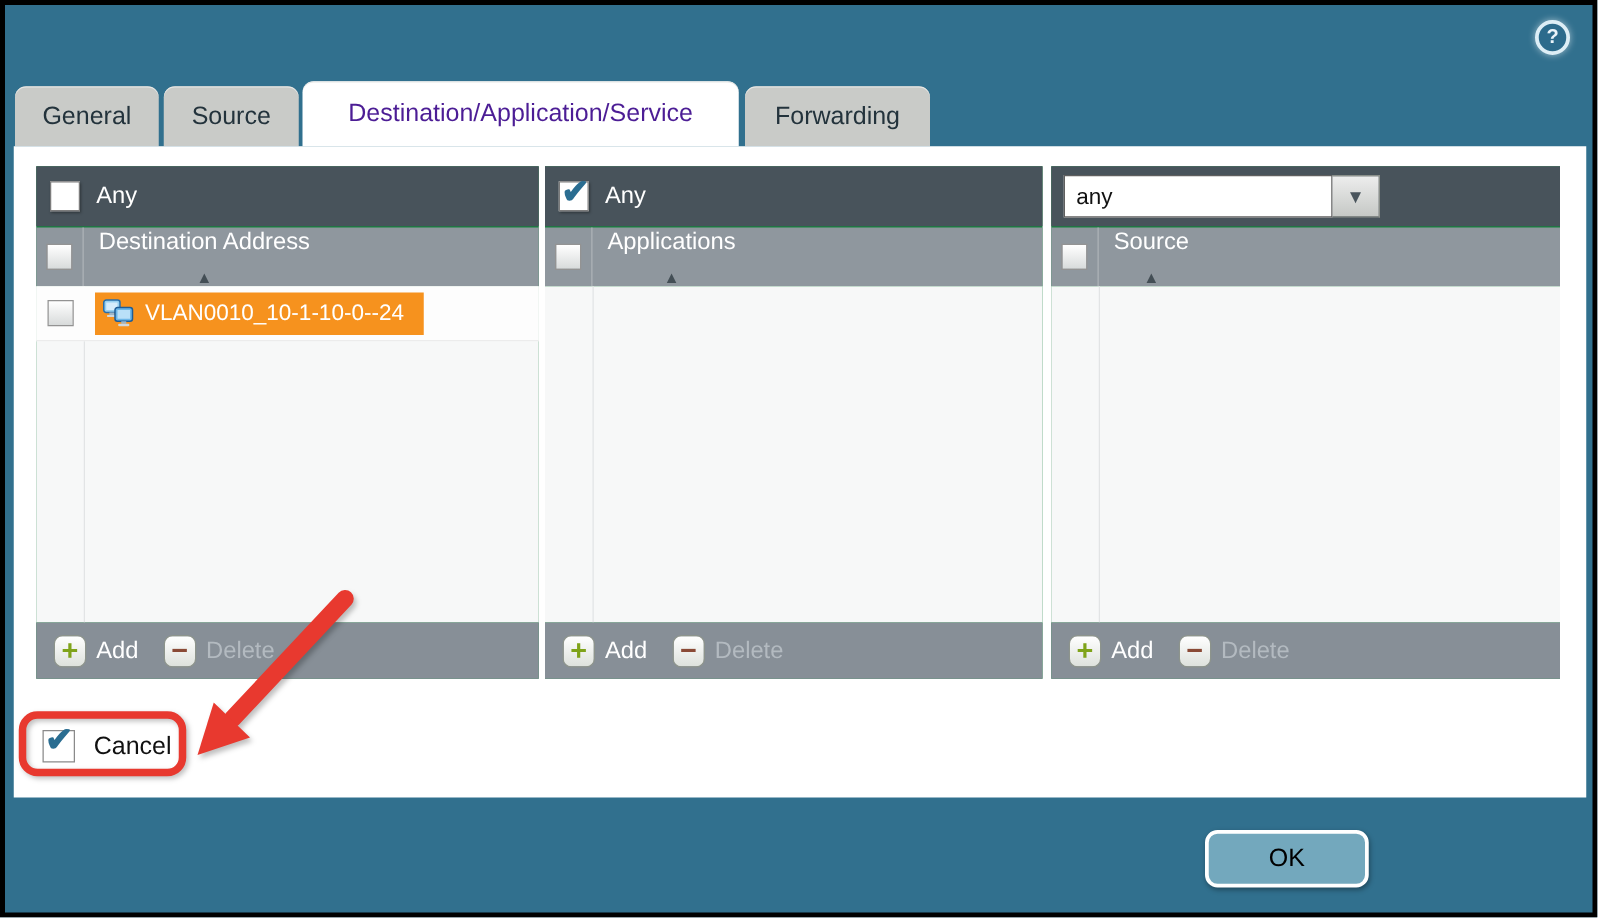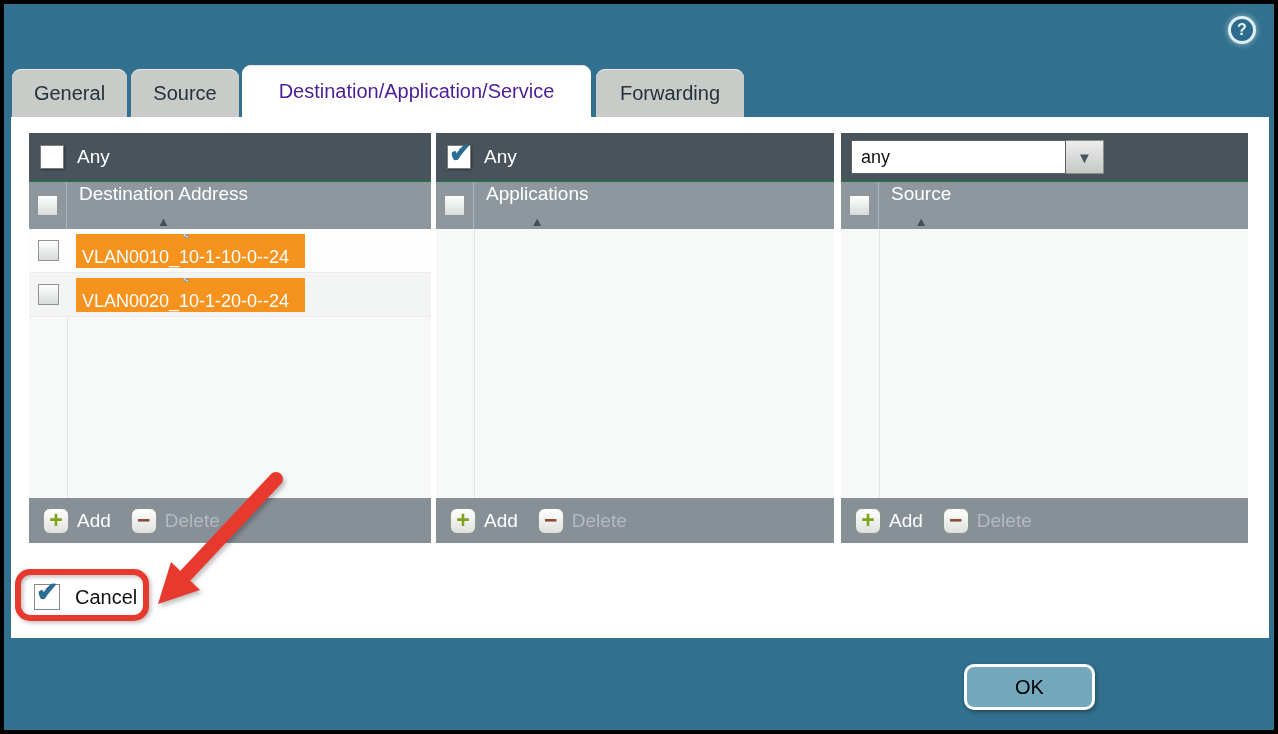--- a/index.html
+++ b/index.html
@@ -53,21 +53,21 @@
   .col-body { position:absolute; top:96px; left:0; right:0; bottom:45px;
               background:#f7f8f8; }
   .col-body::before { content:""; position:absolute; left:38px; top:0;
                       bottom:0; width:1px; background:#e2e4e5; }
   .row { position:relative; height:44px; display:flex; align-items:center;
          background:#fdfdfd; border-bottom:1px solid #ececec; z-index:1; }
   .row.alt { background:#f3f4f4; }
   .row .rowcb { width:38px; display:flex; justify-content:center; }
   .chip { display:inline-flex; align-items:center; gap:8px; height:34px;
           background:#f6921e; color:#fff; font-size:18px;
-          padding:0 16px 0 6px; margin-left:9px;flex-direction:column; }
+          padding:0 16px 0 6px; margin-left:9px; }
 
   .col-foot { position:absolute; left:0; right:0; bottom:0; height:45px;
               background:#878f97; display:flex; align-items:center; gap:20px;
               padding-left:14px; font-size:19px; color:#fff; }
   .action { display:flex; align-items:center; gap:8px; }
   .icon-sq { width:26px; height:26px; border-radius:7px;
              background:linear-gradient(#ffffff,#dde1dc);
              border:1px solid #8d948c; display:flex; align-items:center;
              justify-content:center; font-weight:bold; line-height:1; }
   .plus  { color:#7fa31a; font-size:23px; }
@@ -155,38 +155,20 @@
               <rect x="5.5" y="11" width="4" height="2" fill="#9fb6c6"></rect>
               <rect x="3.5" y="13" width="8" height="1.6" rx="0.8" fill="#cfd8de"></rect>
               <rect x="10" y="7" width="14" height="11" rx="2" fill="#6db7e8" stroke="#1f5d96" stroke-width="1.2"></rect>
               <rect x="12" y="9" width="10" height="7" fill="#b9e0f8"></rect>
               <rect x="15" y="18" width="4" height="2" fill="#9fb6c6"></rect>
               <rect x="12.5" y="20" width="9" height="2" rx="1" fill="#cfd8de"></rect>
             </svg>
             <span>VLAN0010_10-1-10-0--24</span>
           </span>
         </div>
-        <div class="row alt">
-          <span class="rowcb">
-            <span class="cb small"></span>
-          </span>
-          <span class="chip">
-            <svg width="26" height="24" viewBox="0 0 26 24">
-              <rect x="1" y="1" width="13" height="10" rx="2" fill="#9ad1f0" stroke="#2b6ea8" stroke-width="1.2"></rect>
-              <rect x="3" y="3" width="9" height="6" fill="#d6ecfb"></rect>
-              <rect x="5.5" y="11" width="4" height="2" fill="#9fb6c6"></rect>
-              <rect x="3.5" y="13" width="8" height="1.6" rx="0.8" fill="#cfd8de"></rect>
-              <rect x="10" y="7" width="14" height="11" rx="2" fill="#6db7e8" stroke="#1f5d96" stroke-width="1.2"></rect>
-              <rect x="12" y="9" width="10" height="7" fill="#b9e0f8"></rect>
-              <rect x="15" y="18" width="4" height="2" fill="#9fb6c6"></rect>
-              <rect x="12.5" y="20" width="9" height="2" rx="1" fill="#cfd8de"></rect>
-            </svg>
-            <span>VLAN0020_10-1-20-0--24</span>
-          </span>
-        </div>
       </div>
       <div class="col-foot">
         <span class="action">
           <span class="icon-sq">
               <span class="plus">+</span>
             </span>
           <span class="label">Add</span>
         </span>
         <span class="action disabled">
           <span class="icon-sq">

